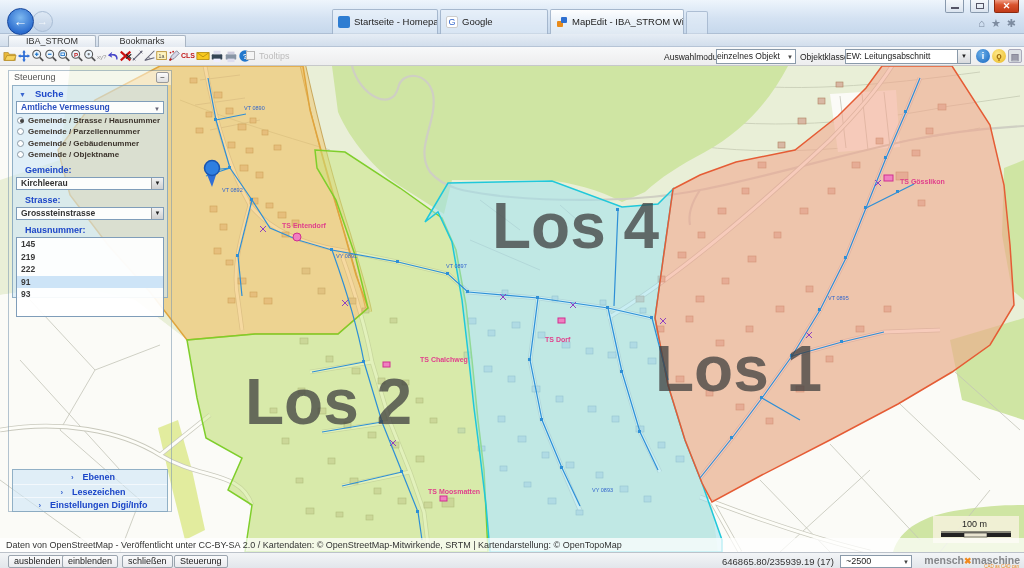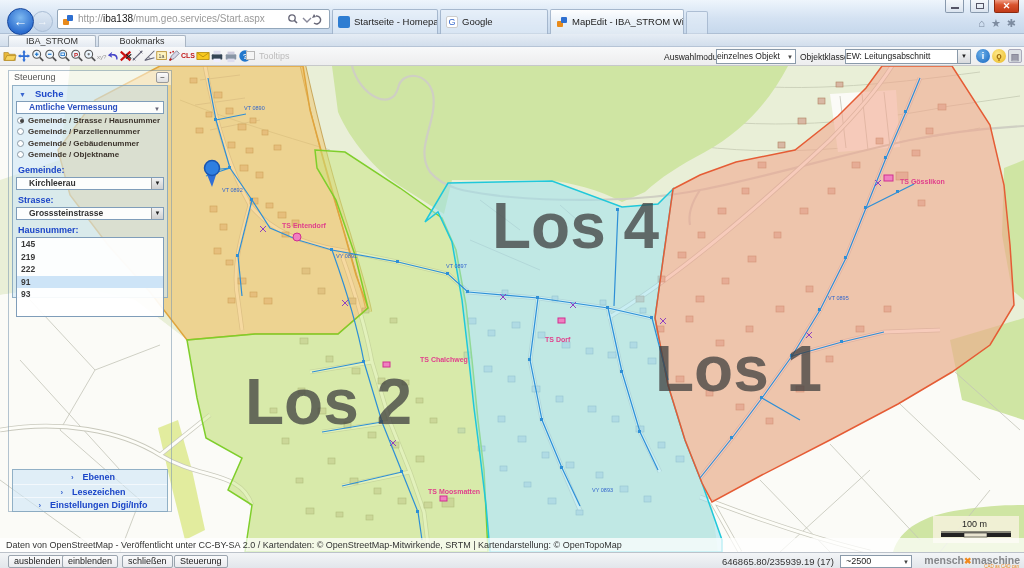--- a/index.html
+++ b/index.html
@@ -41,29 +41,29 @@
 
 #map{position:absolute;left:0;top:66px;width:1024px;height:486px;background:#fafaf4;}
 #attribution{position:absolute;left:0;bottom:0;width:1024px;height:14px;background:rgba(255,255,255,.72);font-size:9px;color:#333;line-height:14px;padding-left:6px;}
 
 #panel{position:absolute;left:8px;top:4px;width:164px;height:442px;border:1px solid rgba(120,150,175,.55);}
 #panel-title{position:absolute;left:0;top:0;width:162px;height:14px;background:rgba(255,255,255,.5);font-size:9px;color:#555;padding-left:5px;line-height:13px;}
 #panel-min{position:absolute;right:2px;top:1px;width:13px;height:11px;background:linear-gradient(#fcfcfc,#dedede);border:1px solid #999;border-radius:2px;font-size:8px;line-height:9px;text-align:center;color:#333;}
 #searchbox{position:absolute;left:3px;top:14px;width:156px;height:213px;background:rgba(206,230,247,.62);border:1px solid rgba(125,160,185,.8);}
 #search-head{height:13px;font-size:9.5px;font-weight:bold;color:#1c46c8;padding:2px 0 0 6px;}
 #search-head .chev{color:#3a66d0;font-size:7px;margin-right:9px;}
-.combo{position:relative;margin:2px 3px 0 3px;height:13px;background:rgba(255,255,255,.92);border:1px solid #7f9db9;font-size:8.5px;line-height:11px;padding-left:12px;white-space:nowrap;}
+.combo{position:relative;margin:2px 3px 0 3px;height:13px;background:rgba(255,255,255,.92);border:1px solid #7f9db9;font-size:8.5px;line-height:11px;padding-left:4px;white-space:nowrap;}
 .combo.bluetext{font-weight:bold;color:#2b50c0;}
 .combo.darktext{font-weight:bold;color:#333;}
 .combo .flat-arr{position:absolute;right:3px;top:2px;font-size:6px;color:#667;}
 .combo .btn-arr{position:absolute;right:0;top:0;width:12px;height:11px;background:linear-gradient(#f2f2f2,#cfcfcf);border-left:1px solid #9a9a9a;font-size:6px;color:#222;text-align:center;line-height:11px;}
 .radiorow{height:10px;margin:1.5px 0 0 4px;font-size:8px;font-weight:bold;color:#3c342c;white-space:nowrap;line-height:10px;}
 .radio{display:inline-block;width:7px;height:7px;border-radius:50%;border:1px solid #8a9aa6;background:#fff;margin-right:4px;vertical-align:-1px;position:relative;}
 .radio.sel::after{content:"";position:absolute;left:1.5px;top:1.5px;width:4px;height:4px;border-radius:50%;background:#444;}
-.flabel{font-size:9px;font-weight:bold;color:#1c46c8;margin:5px 0 0 5px;height:10px;}
+.flabel{font-size:9px;font-weight:bold;color:#1c46c8;margin:5px 0 0 12px;height:10px;}
 #hnr-list{margin:2px 3px 0 3px;height:80px;background:rgba(255,255,255,.92);border:1px solid #7f9db9;overflow:hidden;}
 .hnr-item{height:12.6px;font-size:8.5px;font-weight:bold;color:#3a3a3a;padding-left:4px;line-height:12px;}
 .hnr-item.sel{background:#cde4f7;}
 #panel-sections{position:absolute;left:3px;top:398px;width:156px;height:43px;background:rgba(206,230,247,.6);border:1px solid rgba(125,160,185,.8);}
 .sect-row{height:13.6px;font-size:9px;font-weight:bold;color:#1c46c8;padding:2px 0 0 6px;border-top:1px solid rgba(255,255,255,.6);text-align:center;}
 .sect-row .chev{color:#3a66d0;margin-right:9px;font-size:8px;}
 
 #statusbar{position:absolute;left:0;top:552px;width:1024px;height:16px;background:linear-gradient(#f3f5f7,#e2e6eb);border-top:1px solid #bcc2ca;}
 .sbtn{position:absolute;top:1.5px;height:13px;background:linear-gradient(#fbfbfc,#e8eaee);border:1px solid #9aa4ae;border-radius:2px;font-size:9px;color:#222;line-height:11px;padding:0 5px;}
 #coords{position:absolute;right:190px;top:3px;font-size:9.5px;color:#333;}
@@ -74,34 +74,20 @@
 #logo .tag{position:absolute;right:1px;top:10px;font-size:4.5px;color:#f28a1e;font-weight:normal;}
 </style>
 </head>
 <body>
 
 <div id="app">
 
   <div id="navbar">
     <div id="btn-back">←</div>
     <div id="btn-fwd">→</div>
-    <div id="addressbar">
-      <svg id="addr-favicon" viewBox="0 0 12 12">
-          <rect x="1" y="5" width="6" height="6" rx="1" fill="#e88a1a"></rect>
-          <rect x="5" y="1" width="6" height="6" rx="1" fill="#2e6fd0"></rect>
-        </svg>
-      <span>http://</span><span class="host">iba138</span><span>/mum.geo.services/Start.aspx</span>
-      <svg id="addr-icons" width="42" height="15" viewBox="0 0 42 15">
-          <circle cx="7" cy="6" r="3.2" fill="none" stroke="#667" stroke-width="1.3"></circle>
-          <line x1="9.5" y1="8.5" x2="12" y2="11" stroke="#667" stroke-width="1.6"></line>
-          <path d="M18,6 l4,4 4,-4" fill="none" stroke="#889" stroke-width="1.4"></path>
-          <path d="M31,4 a4,4 0 1 1 -2,7" fill="none" stroke="#667" stroke-width="1.4"></path>
-          <path d="M29,2 l2,3 -4,1 z" fill="#667"></path>
-        </svg>
-    </div>
     <div class="tab" style="left:332px;width:106px;">
       <span class="fav" style="background:#2e7dd2;"></span>
       <span>Startseite - Homepage</span>
     </div>
     <div class="tab" style="left:440px;width:108px;">
       <span class="fav" style="background:#fff;border:1px solid #ccc;color:#3366cc;font-size:9px;line-height:10px;text-align:center;">G</span>
       <span>Google</span>
     </div>
     <div class="tab" id="tab-mapedit" style="left:550px;width:134px;">
       <svg class="fav" viewBox="0 0 12 12">

